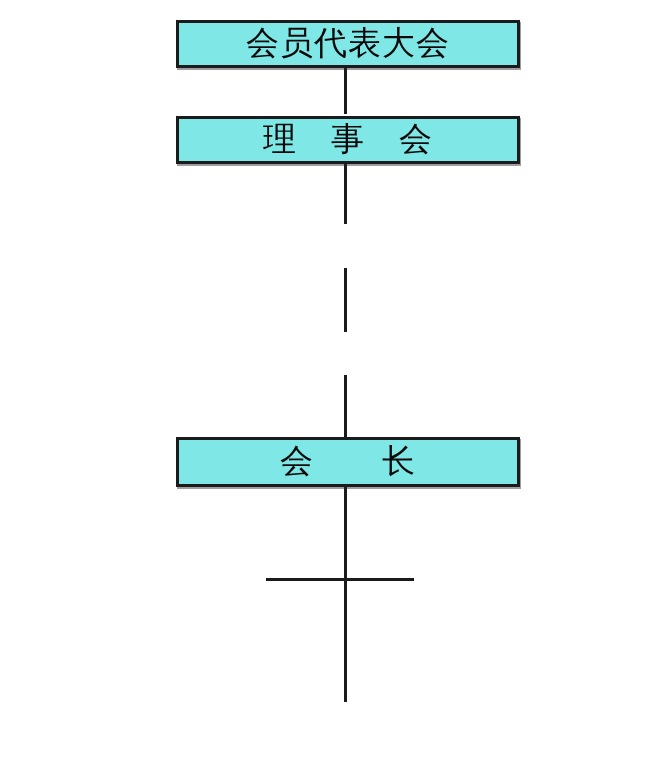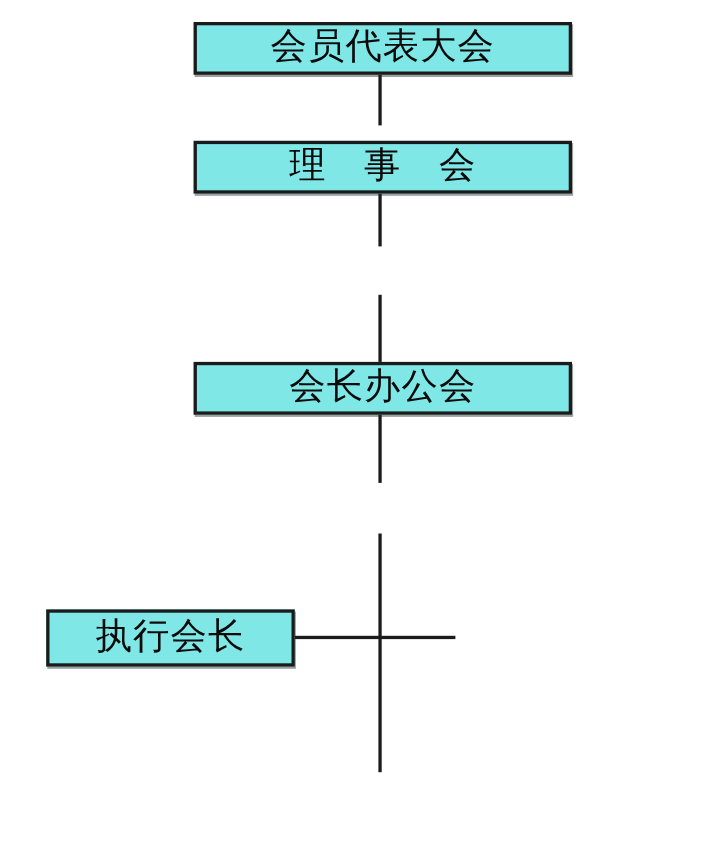--- a/index.html
+++ b/index.html
@@ -59,29 +59,26 @@
   <div class="vline" style="left:344px;top:158px;height:66px"></div>
   <div class="vline" style="left:344px;top:268px;height:64px"></div>
   <div class="vline" style="left:344px;top:375px;height:64px"></div>
   <div class="vline" style="left:344px;top:485px;height:217px"></div>
   <div class="hline" style="left:266px;top:578px;width:148px"></div>
 
   <div class="node" style="left:176px;top:20px;width:344px;height:48px">
     <span class="label">会员代表大会</span>
   </div>
 
-  <div class="node" style="left:176px;top:128px;width:344px;height:48px">
+  <div class="node" style="left:176px;top:116px;width:344px;height:48px">
     <span class="label">理　事　会</span>
   </div>
 
 
-  <div class="node" style="left:176px;top:329px;width:344px;height:48px">
-    <span class="label">会长办公会</span>
+
+  <div class="node" style="left:176px;top:437px;width:344px;height:50px">
+    <span class="label">会　　长</span>
   </div>
 
-
-  <div class="node" style="left:42px;top:554px;width:226px;height:52px">
-    <span class="label">执行会长</span>
-  </div>
 
 
 
 </div>
 
 </body></html>

